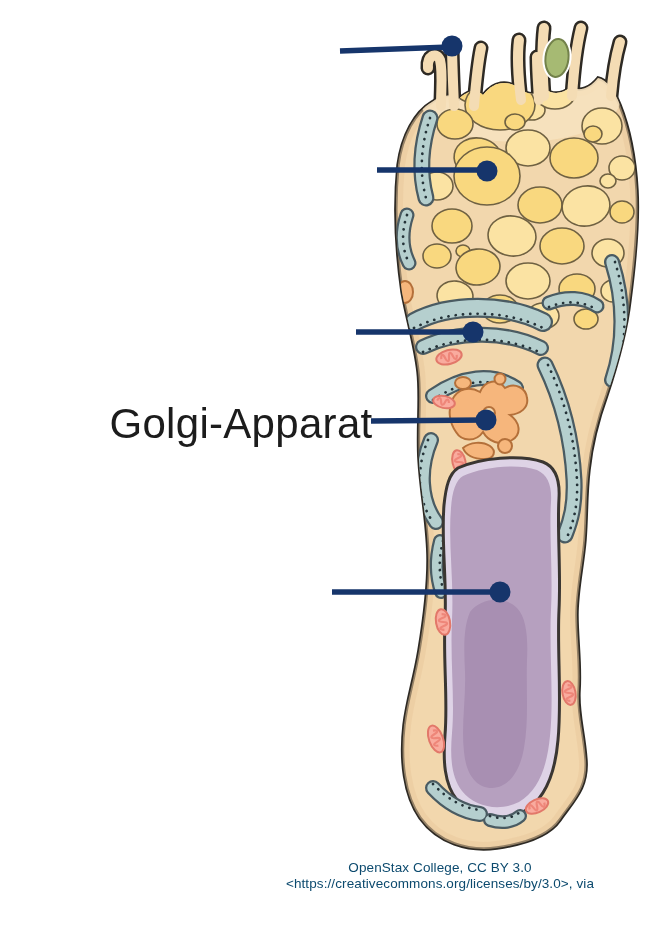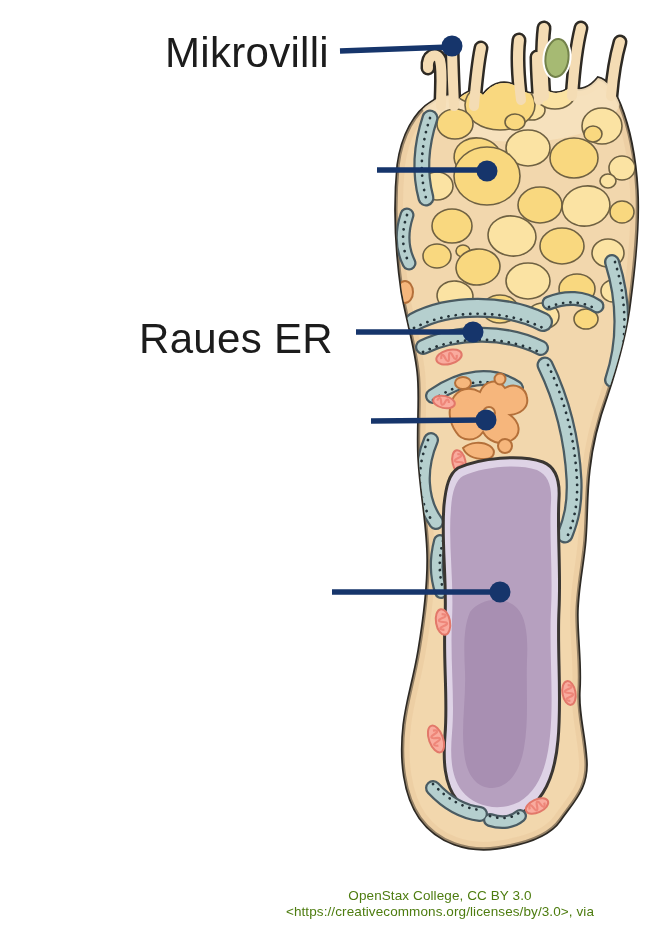--- a/index.html
+++ b/index.html
@@ -7,23 +7,22 @@
     position:relative; width:650px; height:930px; background:#ffffff;
     overflow:hidden; font-family:"Liberation Sans", sans-serif;
   }
   .stage svg { position:absolute; left:0; top:0; }
   .lbl {
     position:absolute; font-size:42px; font-weight:500; color:#1c1c1c;
     text-align:center; line-height:1.21; letter-spacing:0.3px;
   }
   .attribution {
     position:absolute; left:230px; top:860px; width:420px;
-    text-align:center; font-size:13.5px; line-height:1.2; color:#4d7c0f;
+    text-align:center; font-size:13.5px; line-height:1.2; color:#0c4a6e;
     letter-spacing:0.1px;
-    margin-top:28px;
   }
 </style>
 </head>
 <body>
 
 <div class="stage">
 
   <svg width="650" height="930" viewBox="0 0 650 930">
     <defs>
       <path id="cellBody" d="M 432 102
@@ -262,21 +261,20 @@
         <line x1="371" y1="421" x2="484" y2="420"></line>
           <circle cx="486" cy="420" r="10.5" stroke="none"></circle>
       </g>
       <g>
         <line x1="332" y1="592" x2="498" y2="592"></line>
           <circle cx="500" cy="592" r="10.5" stroke="none"></circle>
       </g>
     </g>
   </svg>
 
-  <div class="lbl" style="left:107px; top:28px;  width:280px;">Mikrovilli</div>
-  <div class="lbl" style="left:96px;  top:314px; width:280px;">Raues ER</div>
+  <div class="lbl" style="left:71px;  top:399px; width:340px;">Golgi-Apparat</div>
 
   <div class="attribution">
     <div>OpenStax College, CC BY 3.0</div>
     <div>&lt;https://creativecommons.org/licenses/by/3.0&gt;, via</div>
   </div>
 
 </div>
 
 </body></html>

